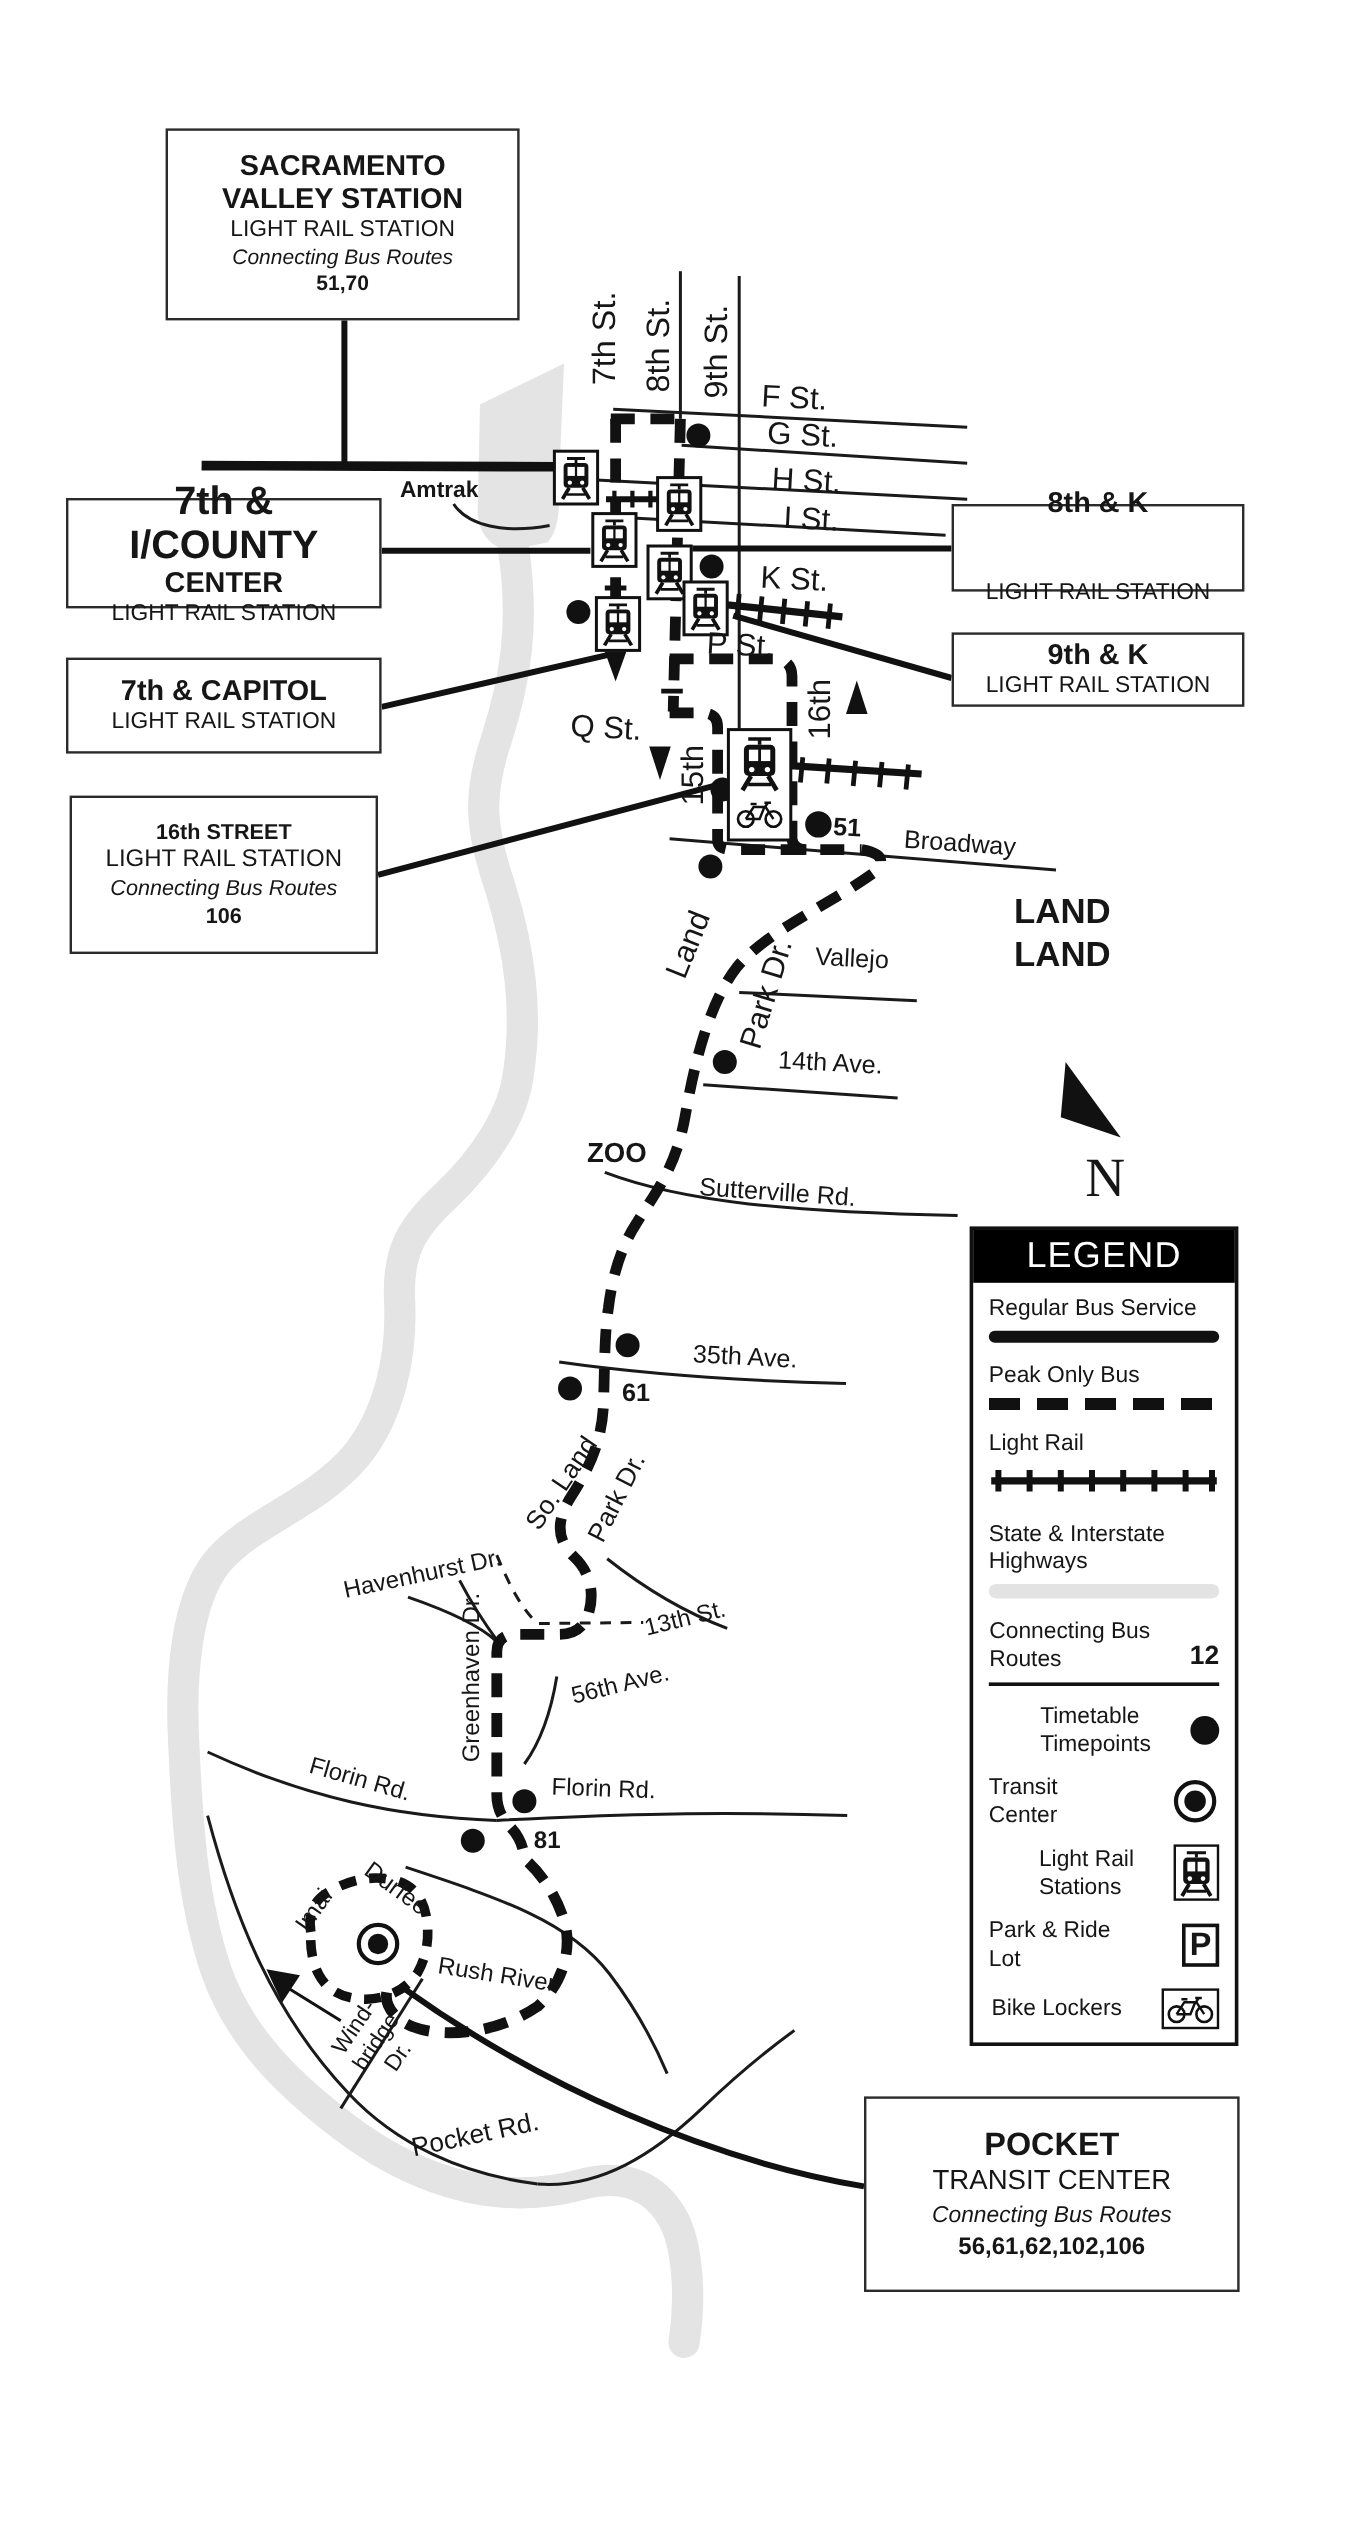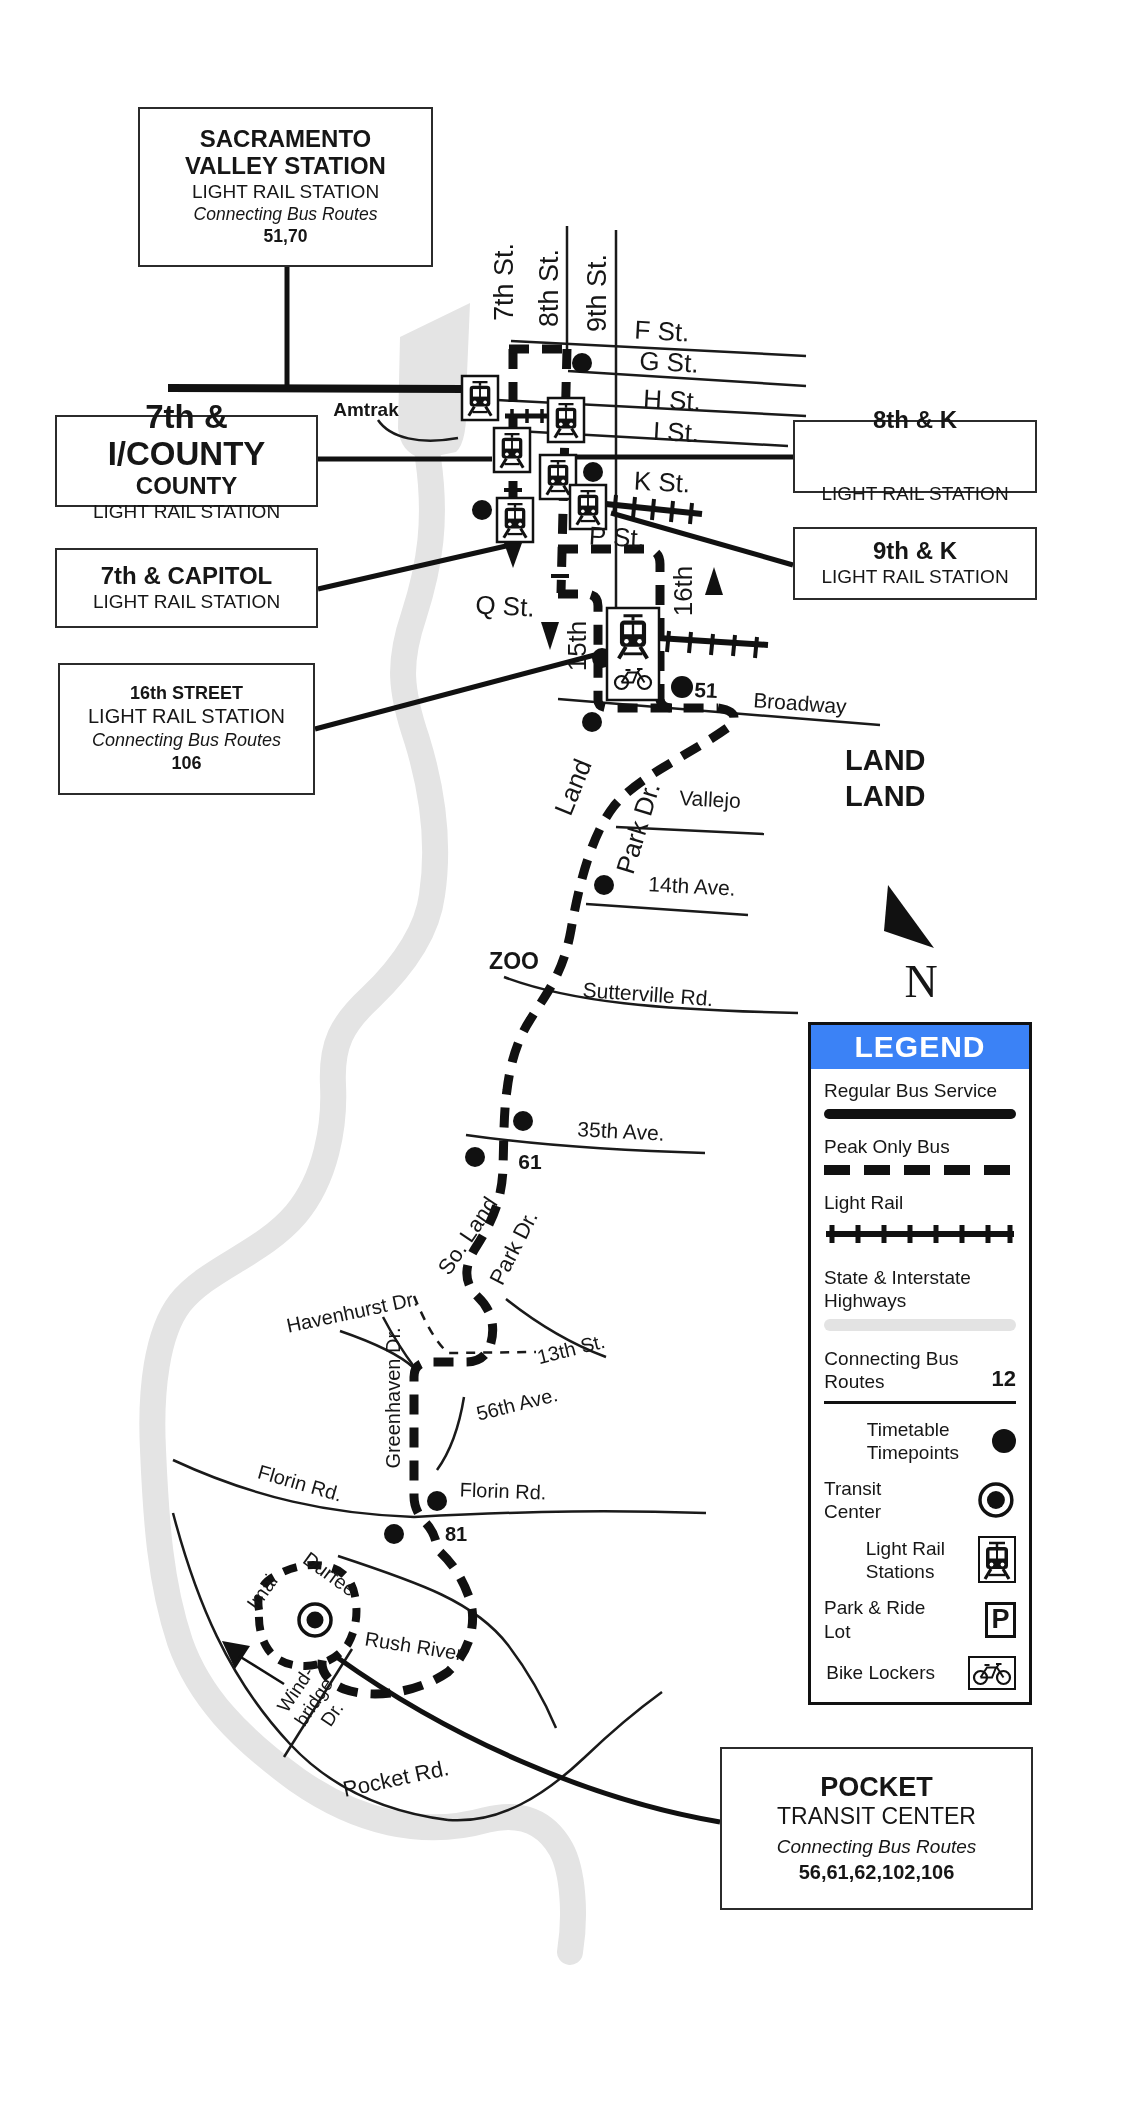--- a/index.html
+++ b/index.html
@@ -11,21 +11,21 @@
   .bold{font-weight:bold;}
   .stbox{position:absolute;background:#fff;border:2.5px solid #2b2b2b;box-sizing:border-box;
          display:flex;flex-direction:column;justify-content:center;align-items:center;
          text-align:center;z-index:4;padding:4px 6px;}
   .stbox .t1{font-weight:bold;line-height:1.12;}
   .stbox .t2{line-height:1.25;}
   .stbox .t3{font-style:italic;line-height:1.3;}
   .stbox .t4{font-weight:bold;line-height:1.25;}
   #legend{position:absolute;left:808px;top:1022px;width:224px;height:683px;z-index:4;
           background:#fff;border:3px solid #111;box-sizing:border-box;}
-  #legend .hdr{height:44px;background:#3b82f6;color:#fff;font-weight:bold;font-size:30px;
+  #legend .hdr{height:44px;background:#000000;color:#fff;font-weight:normal;font-size:30px;
                display:flex;align-items:center;justify-content:center;letter-spacing:1px;}
   .lg-body{padding:10px 13px 0 13px;}
   .lg-label{font-size:19px;line-height:1.22;}
   .lg-sym{margin:7px 0 16px 0;}
   .solidline{width:192px;height:10px;background:#111;border-radius:5px;}
   .dashline{width:192px;height:10px;
     background:repeating-linear-gradient(90deg,#111 0 26px,transparent 26px 40px);}
   .grayline{width:192px;height:12px;background:#e3e3e3;border-radius:6px;}
   .lg-flex{display:flex;justify-content:flex-end;align-items:center;margin-bottom:13px;gap:33px;}
   .lg-rule{width:192px;height:2.5px;background:#111;margin:8px 0 14px 0;}
@@ -249,35 +249,35 @@
 <div class="stbox" style="left:138px;top:107px;width:295px;height:160px;">
   <div class="t1" style="font-size:24px;">SACRAMENTO</div>
   <div class="t1" style="font-size:24px;">VALLEY STATION</div>
   <div class="t2" style="font-size:19px;">LIGHT RAIL STATION</div>
   <div class="t3" style="font-size:17.5px;">Connecting Bus Routes</div>
   <div class="t4" style="font-size:17.5px;">51,70</div>
 </div>
 
 <div class="stbox" style="left:55px;top:415px;width:263px;height:92px;">
   <div class="t1" style="font-size:33px;">7th &amp; I/COUNTY</div>
-  <div class="t1" style="font-size:24px;">COUNTY</div>
+  <div class="t1" style="font-size:24px;">CENTER</div>
   <div class="t2" style="font-size:19px;">LIGHT RAIL STATION</div>
 </div>
 
 <div class="stbox" style="left:55px;top:548px;width:263px;height:80px;">
   <div class="t1" style="font-size:24px;">7th &amp; CAPITOL</div>
   <div class="t2" style="font-size:19px;">LIGHT RAIL STATION</div>
 </div>
 
 <div class="stbox" style="left:793px;top:420px;width:244px;height:73px;gap:48px;">
   <div class="t1" style="font-size:24px;">8th &amp; K</div>
   <div class="t2" style="font-size:19px;">LIGHT RAIL STATION</div>
 </div>
 
-<div class="stbox" style="left:793px;top:527px;width:244px;height:73px;">
+<div class="stbox" style="left:793px;top:527px;width:244px;height:62px;">
   <div class="t1" style="font-size:24px;">9th &amp; K</div>
   <div class="t2" style="font-size:19px;">LIGHT RAIL STATION</div>
 </div>
 
 <div class="stbox" style="left:58px;top:663px;width:257px;height:132px;">
   <div class="t1" style="font-size:18px;">16th STREET</div>
   <div class="t2" style="font-size:20px;">LIGHT RAIL STATION</div>
   <div class="t3" style="font-size:18px;">Connecting Bus Routes</div>
   <div class="t4" style="font-size:18px;">106</div>
 </div>

